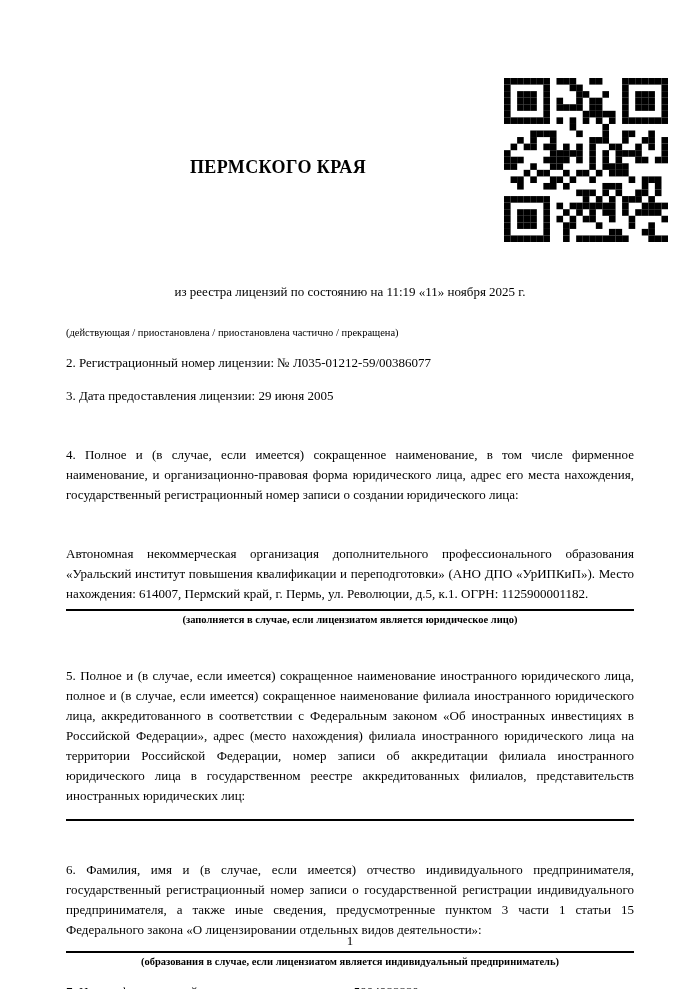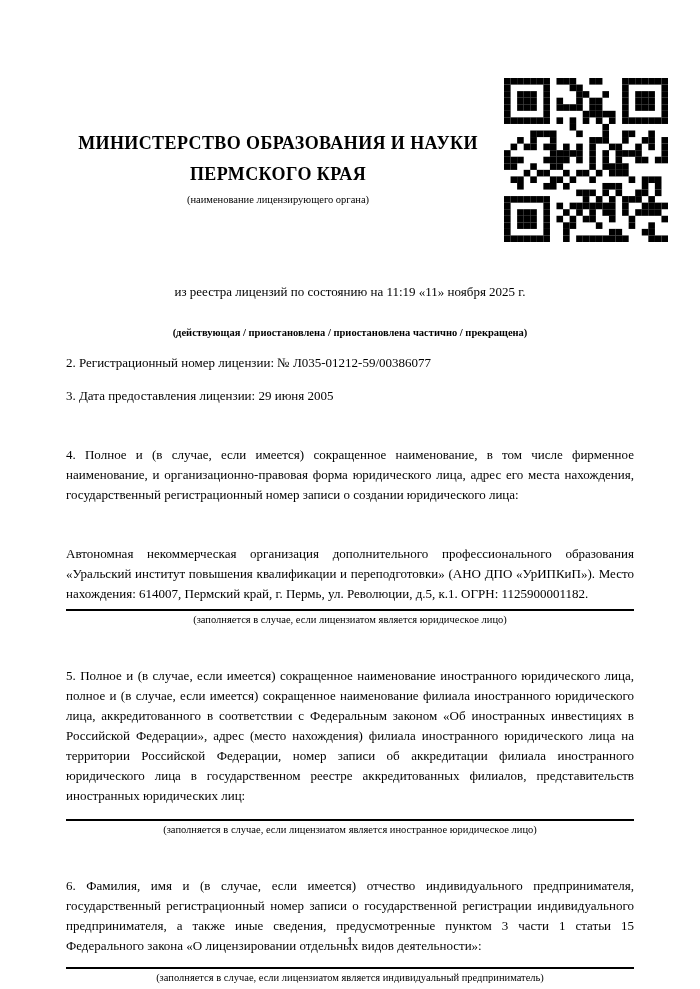--- a/index.html
+++ b/index.html
@@ -62,48 +62,45 @@
     margin: 0;
   }
   .hr-after-value { margin-top: 5px; }
   .hr-after-blank { margin-top: 13px; }
   .hr-after-blank-sm { margin-top: 11px; }
   .caption {
     font-size: 10.5px;
     line-height: 14px;
     text-align: center;
     margin-top: 2px;
+    font-weight: bold;
   }
   .caption-status {
     font-size: 10.5px;
     line-height: 14px;
-    text-align: center;
     margin-top: 4px;
-    font-weight: bold;
   }
   
   .page-number {
     position: absolute;
     left: 0; bottom: 40px;
     width: 700px;
     text-align: center;
     font-size: 13px;
     line-height: 16px;
   }
 </style>
 </head>
 <body>
 
 <div class="page">
 
   <div class="header">
     <div class="ministry">
-      <div class="ministry-name">МИНИСТЕРСТВО ОБРАЗОВАНИЯ И НАУКИ</div>
       <div class="ministry-name">ПЕРМСКОГО КРАЯ</div>
-      <div class="ministry-caption">(наименование лицензирующего органа)</div>
     </div>
     <div class="qr-box">
       <svg id="qr-svg" viewBox="0 0 164 164" xmlns="http://www.w3.org/2000/svg">
           <rect x="0.00" y="0.00" width="6.61" height="6.61"></rect>
           <rect x="6.56" y="0.00" width="6.61" height="6.61"></rect>
           <rect x="13.12" y="0.00" width="6.61" height="6.61"></rect>
           <rect x="19.68" y="0.00" width="6.61" height="6.61"></rect>
           <rect x="26.24" y="0.00" width="6.61" height="6.61"></rect>
           <rect x="32.80" y="0.00" width="6.61" height="6.61"></rect>
           <rect x="39.36" y="0.00" width="6.61" height="6.61"></rect>
@@ -421,27 +418,26 @@
   <div class="item">
     <div class="just">4. Полное и (в случае, если имеется) сокращенное наименование, в том числе фирменное наименование, и организационно-правовая форма юридического лица, адрес его места нахождения, государственный регистрационный номер записи о создании юридического лица:</div>
     <div class="just">Автономная некоммерческая организация дополнительного профессионального образования «Уральский институт повышения квалификации и переподготовки» (АНО ДПО «УрИПКиП»). Место нахождения: 614007, Пермский край, г. Пермь, ул. Революции, д.5, к.1. ОГРН: 1125900001182.</div>
     <hr class="fill-line hr-after-value">
     <div class="caption">(заполняется в случае, если лицензиатом является юридическое лицо)</div>
   </div>
 
   <div class="item">
     <div class="just">5. Полное и (в случае, если имеется) сокращенное наименование иностранного юридического лица, полное и (в случае, если имеется) сокращенное наименование филиала иностранного юридического лица, аккредитованного в соответствии с Федеральным законом «Об иностранных инвестициях в Российской Федерации», адрес (место нахождения) филиала иностранного юридического лица на территории Российской Федерации, номер записи об аккредитации филиала иностранного юридического лица в государственном реестре аккредитованных филиалов, представительств иностранных юридических лиц:</div>
     <hr class="fill-line hr-after-blank">
-    <div class="caption">(заполняется в случае, если лицензиатом является иностранное юридическое лицо)</div>
   </div>
 
   <div class="item">
     <div class="just">6. Фамилия, имя и (в случае, если имеется) отчество индивидуального предпринимателя, государственный регистрационный номер записи о государственной регистрации индивидуального предпринимателя, а также иные сведения, предусмотренные пунктом 3 части 1 статьи 15 Федерального закона «О лицензировании отдельных видов деятельности»:</div>
     <hr class="fill-line hr-after-blank-sm">
-    <div class="caption">(заполняется в случае, если лицензиатом является индивидуальный предприниматель)</div>
+    <div class="caption">(образования в случае, если лицензиатом является индивидуальный предприниматель)</div>
   </div>
 
   <div class="item">
     <div>7. Идентификационный номер налогоплательщика: 5904988880</div>
   </div>
 
   <div class="page-number">1</div>
 
 </div>
 

